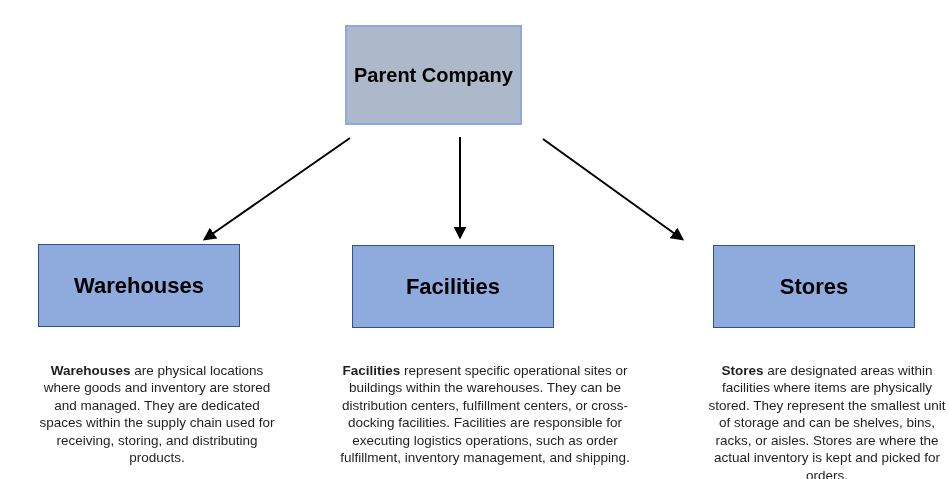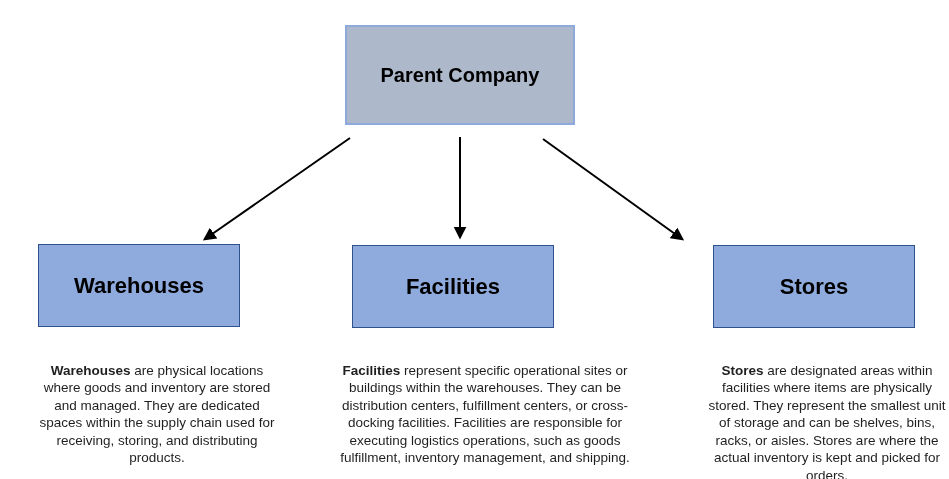--- a/index.html
+++ b/index.html
@@ -33,21 +33,21 @@
     display: flex;
     align-items: center;
     justify-content: center;
     text-align: center;
     box-sizing: border-box;
     color: var(--text, #000000);
     font-weight: 700;
   }
   .node-parent {
     left: 345px; top: 25px;
-    width: 230px; height: 100px;
+    width: 177px; height: 100px;
     background: var(--parent-fill, #adb9ca);
     border: 2px solid var(--parent-border, #8ea9db);
     font-size: 20px;
   }
   .node-child {
     top: 245px;
     width: 202px; height: 83px;
     background: var(--child-fill, #8faadc);
     border: 1.5px solid var(--child-border, #2f528f);
     font-size: 22px;
@@ -95,17 +95,17 @@
   <div class="node node-child node-facilities">
     <span>Facilities</span>
   </div>
 
   <div class="node node-child node-stores">
     <span>Stores</span>
   </div>
 
   <p class="desc desc-warehouses"><span class="term">Warehouses</span><span> are physical locations where goods and inventory are stored and managed. They are dedicated spaces within the supply chain used for receiving, storing, and distributing products.</span></p>
 
-  <p class="desc desc-facilities"><span class="term">Facilities</span><span> represent specific operational sites or buildings within the warehouses. They can be distribution centers, fulfillment centers, or cross-docking facilities. Facilities are responsible for executing logistics operations, such as goods fulfillment, inventory management, and shipping.</span></p>
+  <p class="desc desc-facilities"><span class="term">Facilities</span><span> represent specific operational sites or buildings within the warehouses. They can be distribution centers, fulfillment centers, or cross-docking facilities. Facilities are responsible for executing logistics operations, such as order fulfillment, inventory management, and shipping.</span></p>
 
   <p class="desc desc-stores"><span class="term">Stores</span><span> are designated areas within facilities where items are physically stored. They represent the smallest unit of storage and can be shelves, bins, racks, or aisles. Stores are where the actual inventory is kept and picked for orders.</span></p>
 
 </div>
 
 </body></html>

